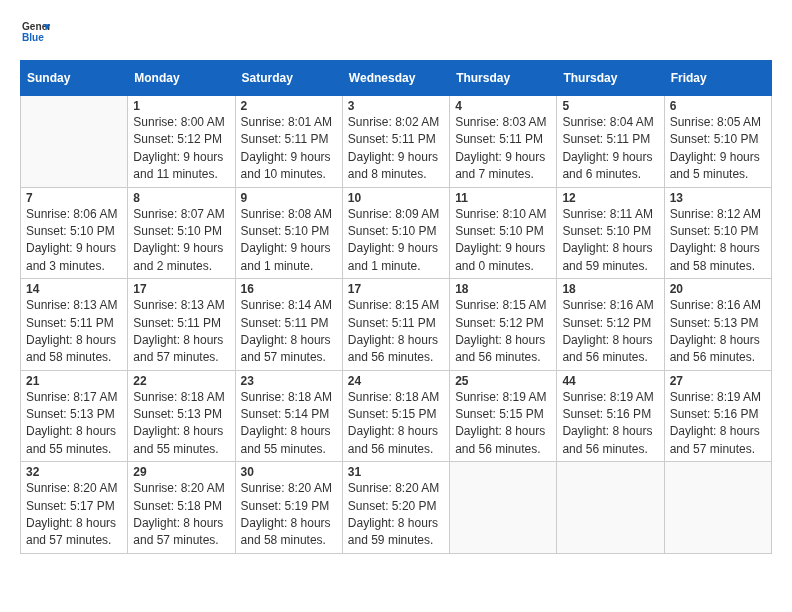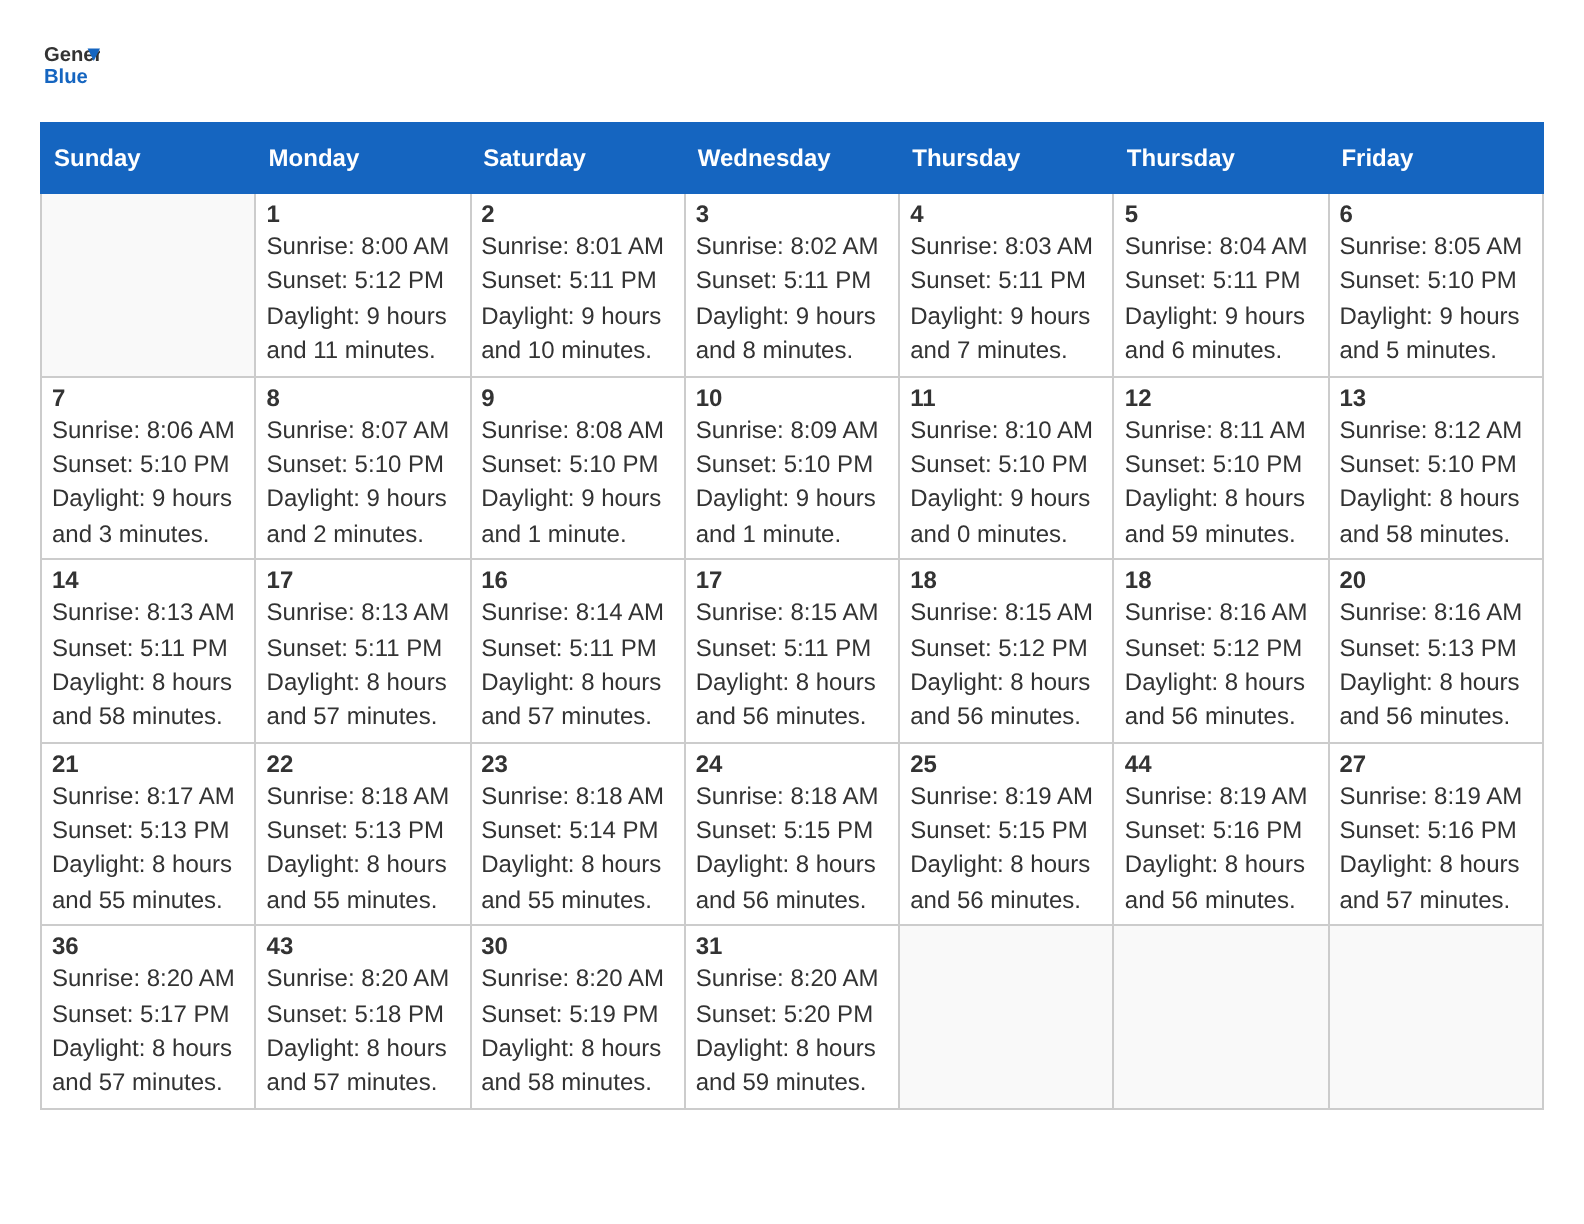--- a/index.html
+++ b/index.html
@@ -232,25 +232,25 @@
             <span class="day-num">44</span>
             <div class="day-info">Sunrise: 8:19 AM<br>Sunset: 5:16 PM<br>Daylight: 8 hours<br>and 56 minutes.</div>
           </td>
           <td>
             <span class="day-num">27</span>
             <div class="day-info">Sunrise: 8:19 AM<br>Sunset: 5:16 PM<br>Daylight: 8 hours<br>and 57 minutes.</div>
           </td>
         </tr>
         <tr class="last-row">
           <td>
-            <span class="day-num">36</span>
+            <span class="day-num">32</span>
             <div class="day-info">Sunrise: 8:20 AM<br>Sunset: 5:17 PM<br>Daylight: 8 hours<br>and 57 minutes.</div>
           </td>
           <td>
-            <span class="day-num">43</span>
+            <span class="day-num">29</span>
             <div class="day-info">Sunrise: 8:20 AM<br>Sunset: 5:18 PM<br>Daylight: 8 hours<br>and 57 minutes.</div>
           </td>
           <td>
             <span class="day-num">30</span>
             <div class="day-info">Sunrise: 8:20 AM<br>Sunset: 5:19 PM<br>Daylight: 8 hours<br>and 58 minutes.</div>
           </td>
           <td>
             <span class="day-num">31</span>
             <div class="day-info">Sunrise: 8:20 AM<br>Sunset: 5:20 PM<br>Daylight: 8 hours<br>and 59 minutes.</div>
           </td>

